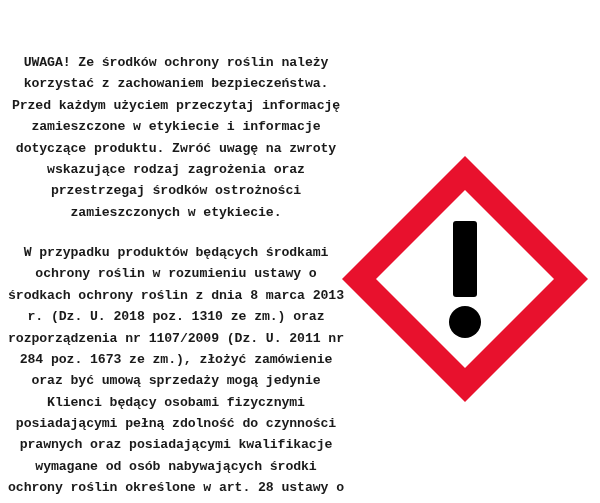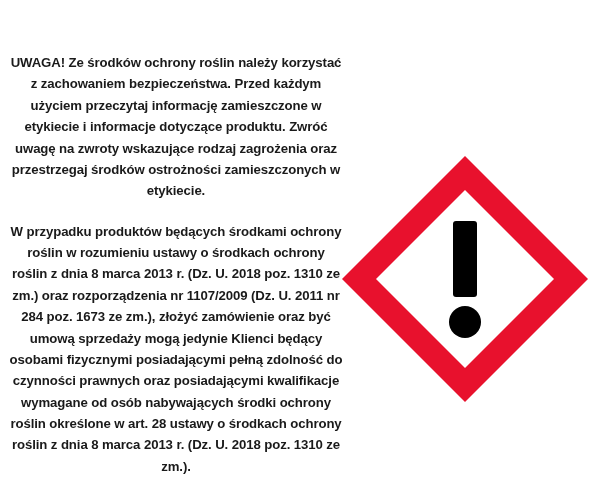--- a/index.html
+++ b/index.html
@@ -12,20 +12,21 @@
     background: #ffffff;
     font-family: "Liberation Sans", sans-serif;
     overflow: hidden;
   }
   .page {
     position: relative;
     width: 492px;
     height: 503px;
     box-sizing: border-box;
     background: #ffffff;
+    font-family: Liberation Mono, monospace;
   }
   .text-column {
     position: absolute;
     left: 8px;
     top: 52px;
     width: 336px;
     text-align: center;
   }
   .para {
     font-size: 13.2px;

